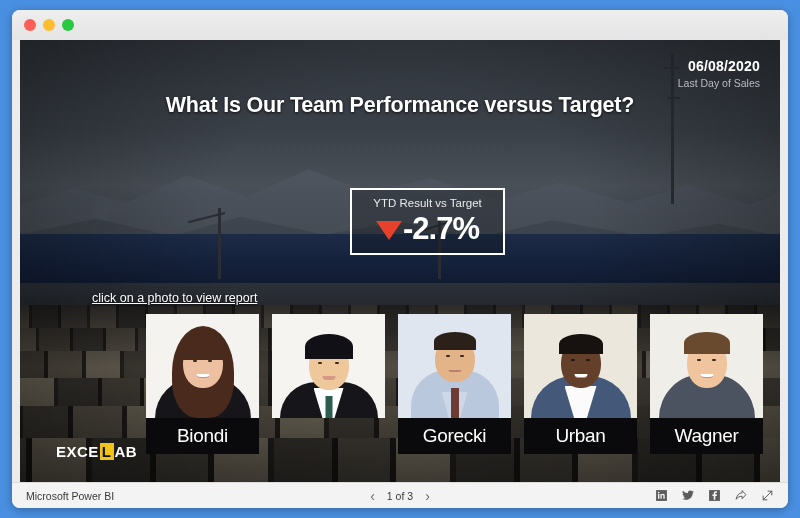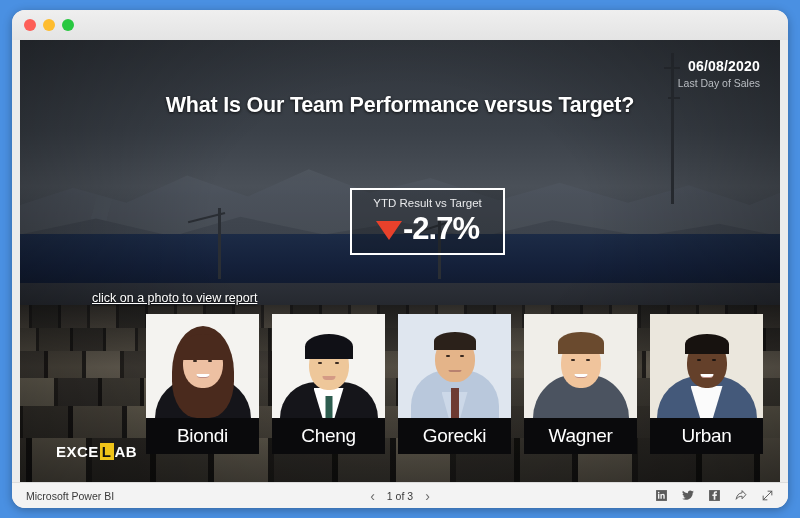--- a/index.html
+++ b/index.html
@@ -10,21 +10,21 @@
     font-family: "Liberation Sans", sans-serif;
     overflow: hidden;
   }
 
   
   .window {
     position: absolute;
     left: 12px; top: 10px;
     width: 776px; height: 498px;
     background: #ececec;
-    border-radius: 13px;
+    border-radius: 8px;
     box-shadow: 0 2px 10px rgba(0,0,0,.30);
     overflow: hidden;
     display: flex; flex-direction: column;
   }
 
   .titlebar {
     height: 30px;
     background: linear-gradient(#efefef, #e4e4e4);
     display: flex; align-items: center;
     padding-left: 12px;
@@ -325,23 +325,20 @@
             <div class="p-body" style="width:98px;height:36px;background:#15151a"></div>
             <div class="p-shirt" style="width:30px;height:30px;background:#ffffff;clip-path:polygon(50% 0,100% 0,70% 100%,30% 100%,0 0)"></div>
             <div class="p-tie" style="height:22px;background:#2d5d4f"></div>
             <div class="p-neck" style="bottom:36px;height:13px;background:#e0ad7f"></div>
             <div class="p-head" style="top:26px;background:#eec79a"></div>
             <div class="p-hair" style="top:20px;width:48px;height:25px;background:#101016"></div>
             <div class="p-eye" style="left:46px;top:48px"></div>
             <div class="p-eye" style="left:63px;top:48px"></div>
             <div class="p-mouth" style="top:62px;background:#d49a85;border:none"></div>
           </div>
-          <div class="namebar">
-            <span>Cheng</span>
-          </div>
         </div>
 
         <div class="person">
           <div class="photo">
             <div class="p-bg" style="background:#dfe6ef"></div>
             <div class="p-body" style="width:88px;height:48px;background:#b9c8dc;border-radius:36px 36px 0 0"></div>
             <div class="p-shirt" style="width:26px;height:26px;background:#ccd8e8;clip-path:polygon(50% 0,100% 0,72% 100%,28% 100%,0 0)"></div>
             <div class="p-tie" style="height:30px;width:8px;background:#6e3b33"></div>
             <div class="p-neck" style="bottom:48px;height:11px;background:#d9a87d"></div>
             <div class="p-head" style="top:22px;height:46px;background:#e4b489"></div>
@@ -350,49 +347,49 @@
             <div class="p-eye" style="left:62px;top:41px"></div>
             <div class="p-mouth" style="top:56px;background:#b8816f;border:none;height:2px"></div>
           </div>
           <div class="namebar">
             <span>Gorecki</span>
           </div>
         </div>
 
         <div class="person">
           <div class="photo">
+            <div class="p-bg" style="background:#ebe7dd"></div>
+            <div class="p-body" style="width:100px;height:42px;background:#44597a"></div>
+            <div class="p-shirt" style="width:32px;height:32px;background:#fbfbfb;clip-path:polygon(50% 0,100% 0,70% 100%,30% 100%,0 0)"></div>
+            <div class="p-neck" style="bottom:42px;height:12px;background:#55341f"></div>
+            <div class="p-head" style="top:24px;background:#64402a"></div>
+            <div class="p-hair" style="top:20px;width:44px;height:20px;background:#17120f"></div>
+            <div class="p-eye" style="left:47px;top:45px;background:#1d1410"></div>
+            <div class="p-eye" style="left:62px;top:45px;background:#1d1410"></div>
+            <div class="p-mouth" style="top:60px"></div>
+          </div>
+          <div class="namebar">
+            <span>Urban</span>
+          </div>
+        </div>
+
+        <div class="person">
+          <div class="photo">
             <div class="p-bg" style="background:#f0eee9"></div>
             <div class="p-body" style="width:96px;height:44px;background:#4b5360"></div>
             <div class="p-shirt" style="width:26px;height:26px;background:#5a6personal"></div>
             <div class="p-neck" style="bottom:44px;height:12px;background:#e5b995"></div>
             <div class="p-head" style="top:24px;background:#f0c49c"></div>
             <div class="p-hair" style="top:18px;width:46px;height:22px;background:#6a4a2e"></div>
             <div class="p-eye" style="left:47px;top:45px"></div>
             <div class="p-eye" style="left:62px;top:45px"></div>
             <div class="p-mouth" style="top:60px"></div>
           </div>
           <div class="namebar">
             <span>Wagner</span>
-          </div>
-        </div>
-
-        <div class="person">
-          <div class="photo">
-            <div class="p-bg" style="background:#ebe7dd"></div>
-            <div class="p-body" style="width:100px;height:42px;background:#44597a"></div>
-            <div class="p-shirt" style="width:32px;height:32px;background:#fbfbfb;clip-path:polygon(50% 0,100% 0,70% 100%,30% 100%,0 0)"></div>
-            <div class="p-neck" style="bottom:42px;height:12px;background:#55341f"></div>
-            <div class="p-head" style="top:24px;background:#64402a"></div>
-            <div class="p-hair" style="top:20px;width:44px;height:20px;background:#17120f"></div>
-            <div class="p-eye" style="left:47px;top:45px;background:#1d1410"></div>
-            <div class="p-eye" style="left:62px;top:45px;background:#1d1410"></div>
-            <div class="p-mouth" style="top:60px"></div>
-          </div>
-          <div class="namebar">
-            <span>Urban</span>
           </div>
         </div>
 
       </div>
 
       <div class="logo">
         <span>EXCE</span>
           <span class="hl">L</span>
           <span>AB</span>
       </div>

